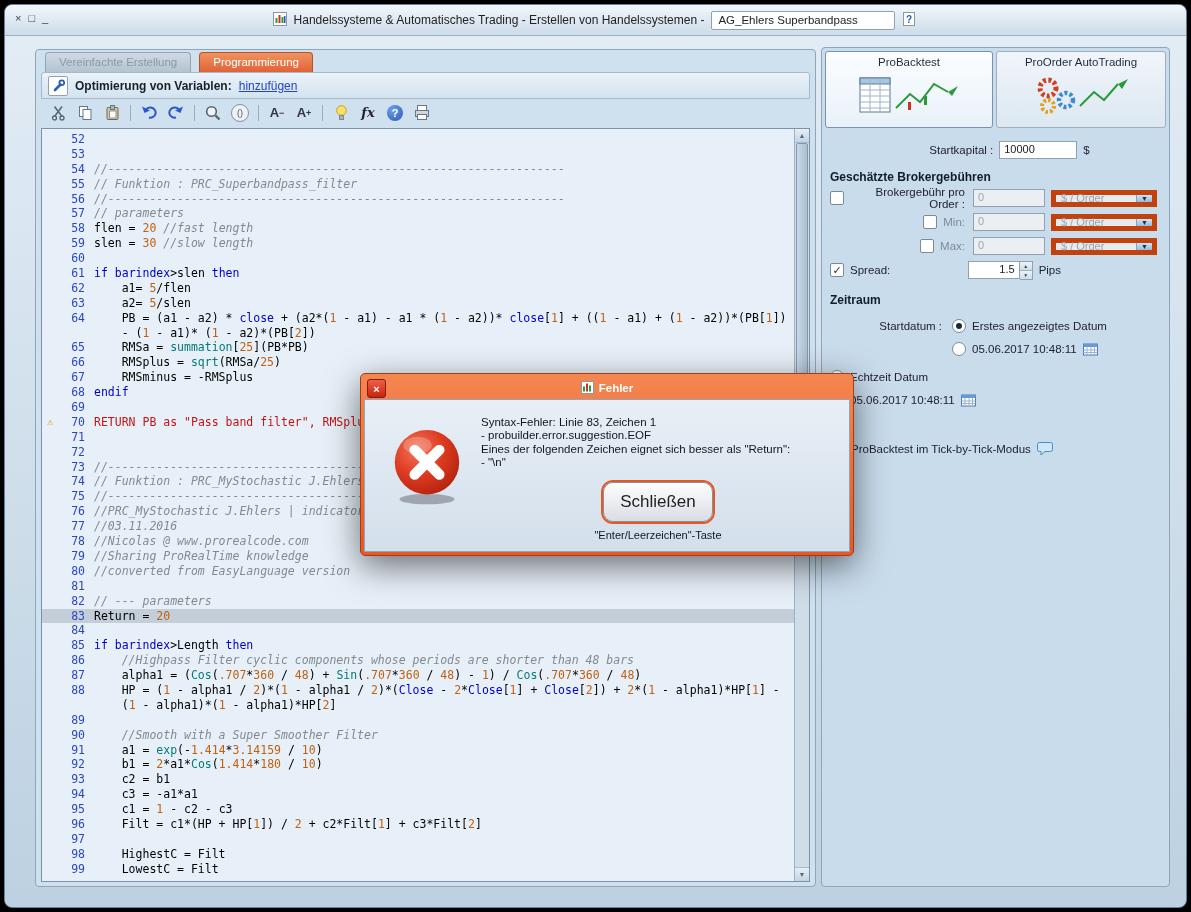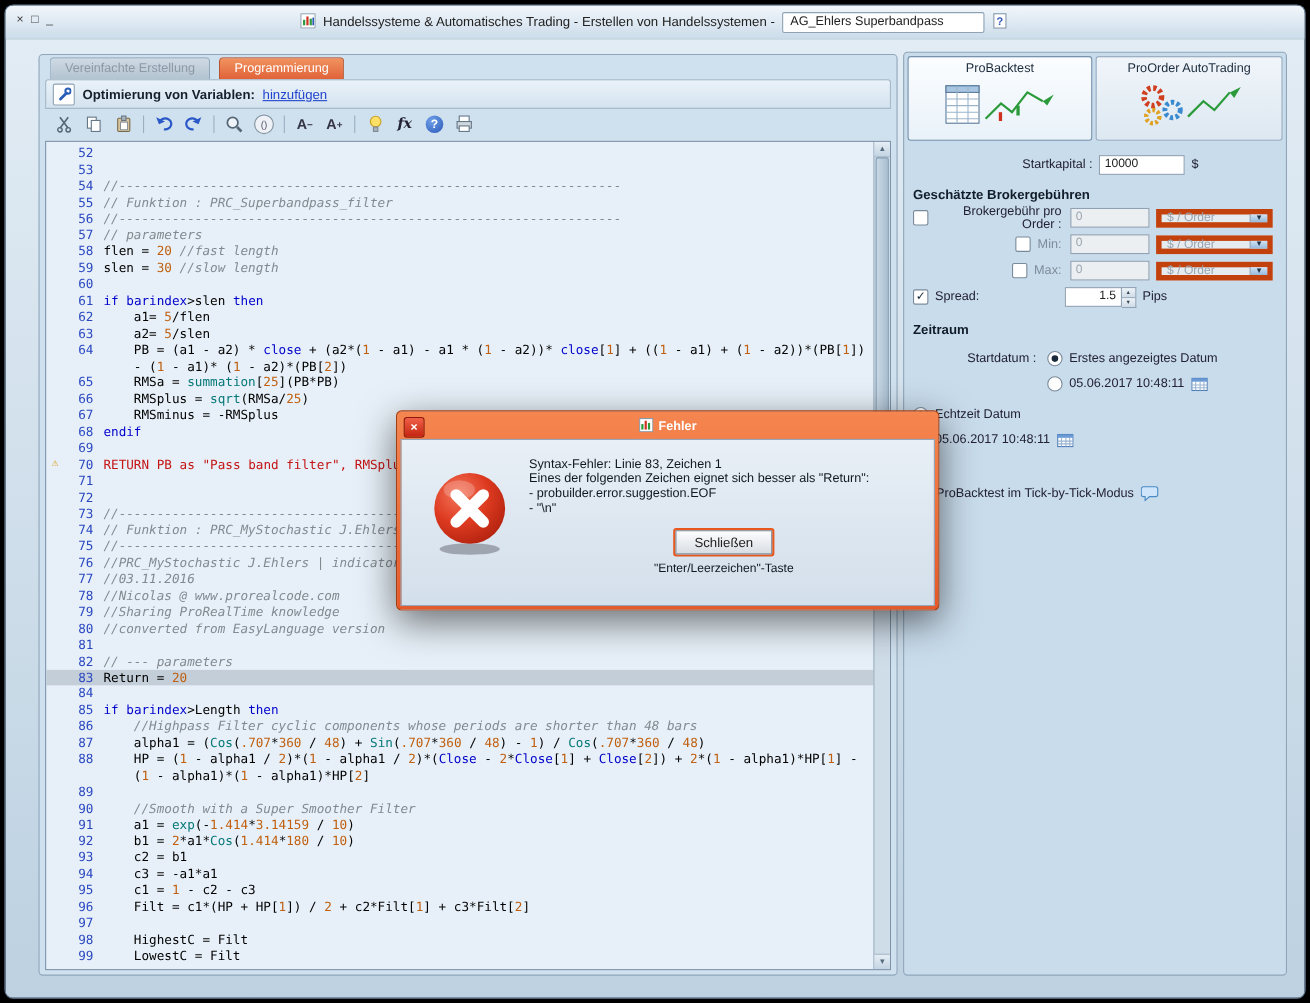--- a/index.html
+++ b/index.html
@@ -100,21 +100,21 @@
   
   .dialog{position:absolute;left:355px;top:368px;width:486px;z-index:10;background:linear-gradient(#f58650,#e65827);
     border:1px solid #a33d12;border-radius:5px;padding:3px;box-shadow:0 10px 34px rgba(0,0,0,.55);}
   .dlg-title{height:22px;position:relative;display:flex;align-items:center;justify-content:center;gap:5px;color:#fff;font-weight:bold;font-size:11.5px;}
   .dlg-close{position:absolute;left:3px;top:2px;width:17px;height:17px;background:linear-gradient(#f06048,#c42410);border:1px solid #8d1a08;border-radius:3px;color:#fff;font-size:11px;font-weight:bold;display:flex;align-items:center;justify-content:center;cursor:pointer;}
   .dlg-body{background:linear-gradient(#e8eff6,#d3dfeb);border:1px solid #93a5b6;display:flex;padding:8px 10px 10px 14px;min-height:152px;box-sizing:border-box;}
   .dlg-icon{flex:none;margin:18px 14px 0 12px;}
   .dlg-right{flex:1;display:flex;flex-direction:column;}
   .dlg-msg{font-size:11.5px;line-height:13.4px;color:#10181f;margin:8px 0 12px 4px;}
   .dlg-actions{text-align:center;}
-  .dlg-btn{display:inline-block;padding:3px 16px;font-size:12px;color:#222;background:linear-gradient(#fdfdfe,#d9dee4);border:1px solid #84929f;border-radius:1px;box-shadow:0 0 0 2px #e8581e;cursor:pointer;}
+  .dlg-btn{display:inline-block;padding:9px 16px;font-size:17px;color:#222;background:linear-gradient(#fdfdfe,#d9dee4);border:1px solid #84929f;border-radius:10px;box-shadow:0 0 0 2px #e8581e;cursor:pointer;}
   .dlg-hint{font-size:11px;color:#10181f;margin-top:7px;}
 </style>
 </head>
 <body>
 
 <div class="stage">
   <div class="window">
 
     <div class="titlebar">
       <div class="win-controls">
@@ -425,22 +425,22 @@
             </defs>
             <ellipse cx="38" cy="77" rx="29" ry="5.5" fill="rgba(50,50,60,0.35)"></ellipse>
             <circle cx="38" cy="38" r="34" fill="url(#rg)"></circle>
             <ellipse cx="28" cy="20" rx="15" ry="9" fill="rgba(255,255,255,0.22)"></ellipse>
             <path d="M25 25 L51 51 M51 25 L25 51" stroke="#fff" stroke-width="11" stroke-linecap="round"></path>
           </svg>
         </div>
         <div class="dlg-right">
           <div class="dlg-msg">
             <div>Syntax-Fehler: Linie 83, Zeichen 1</div>
+            <div>- probuilder.error.suggestion.EOF</div>
             <div>Eines der folgenden Zeichen eignet sich besser als "Return":</div>
-            <div>- probuilder.error.suggestion.EOF</div>
             <div>- "\n"</div>
           </div>
           <div class="dlg-actions">
             <span class="dlg-btn">Schließen</span>
             <div class="dlg-hint">"Enter/Leerzeichen"-Taste</div>
           </div>
         </div>
       </div>
     </div>
 

